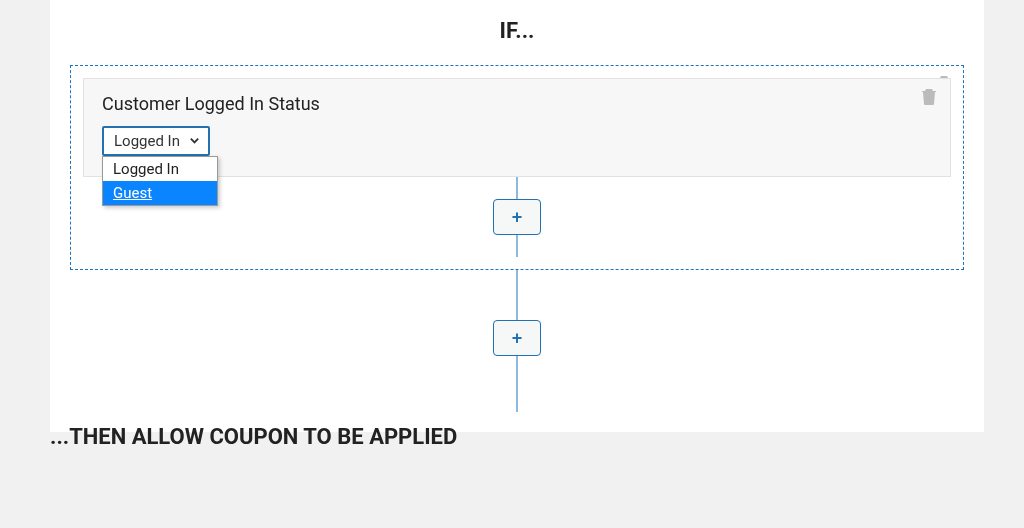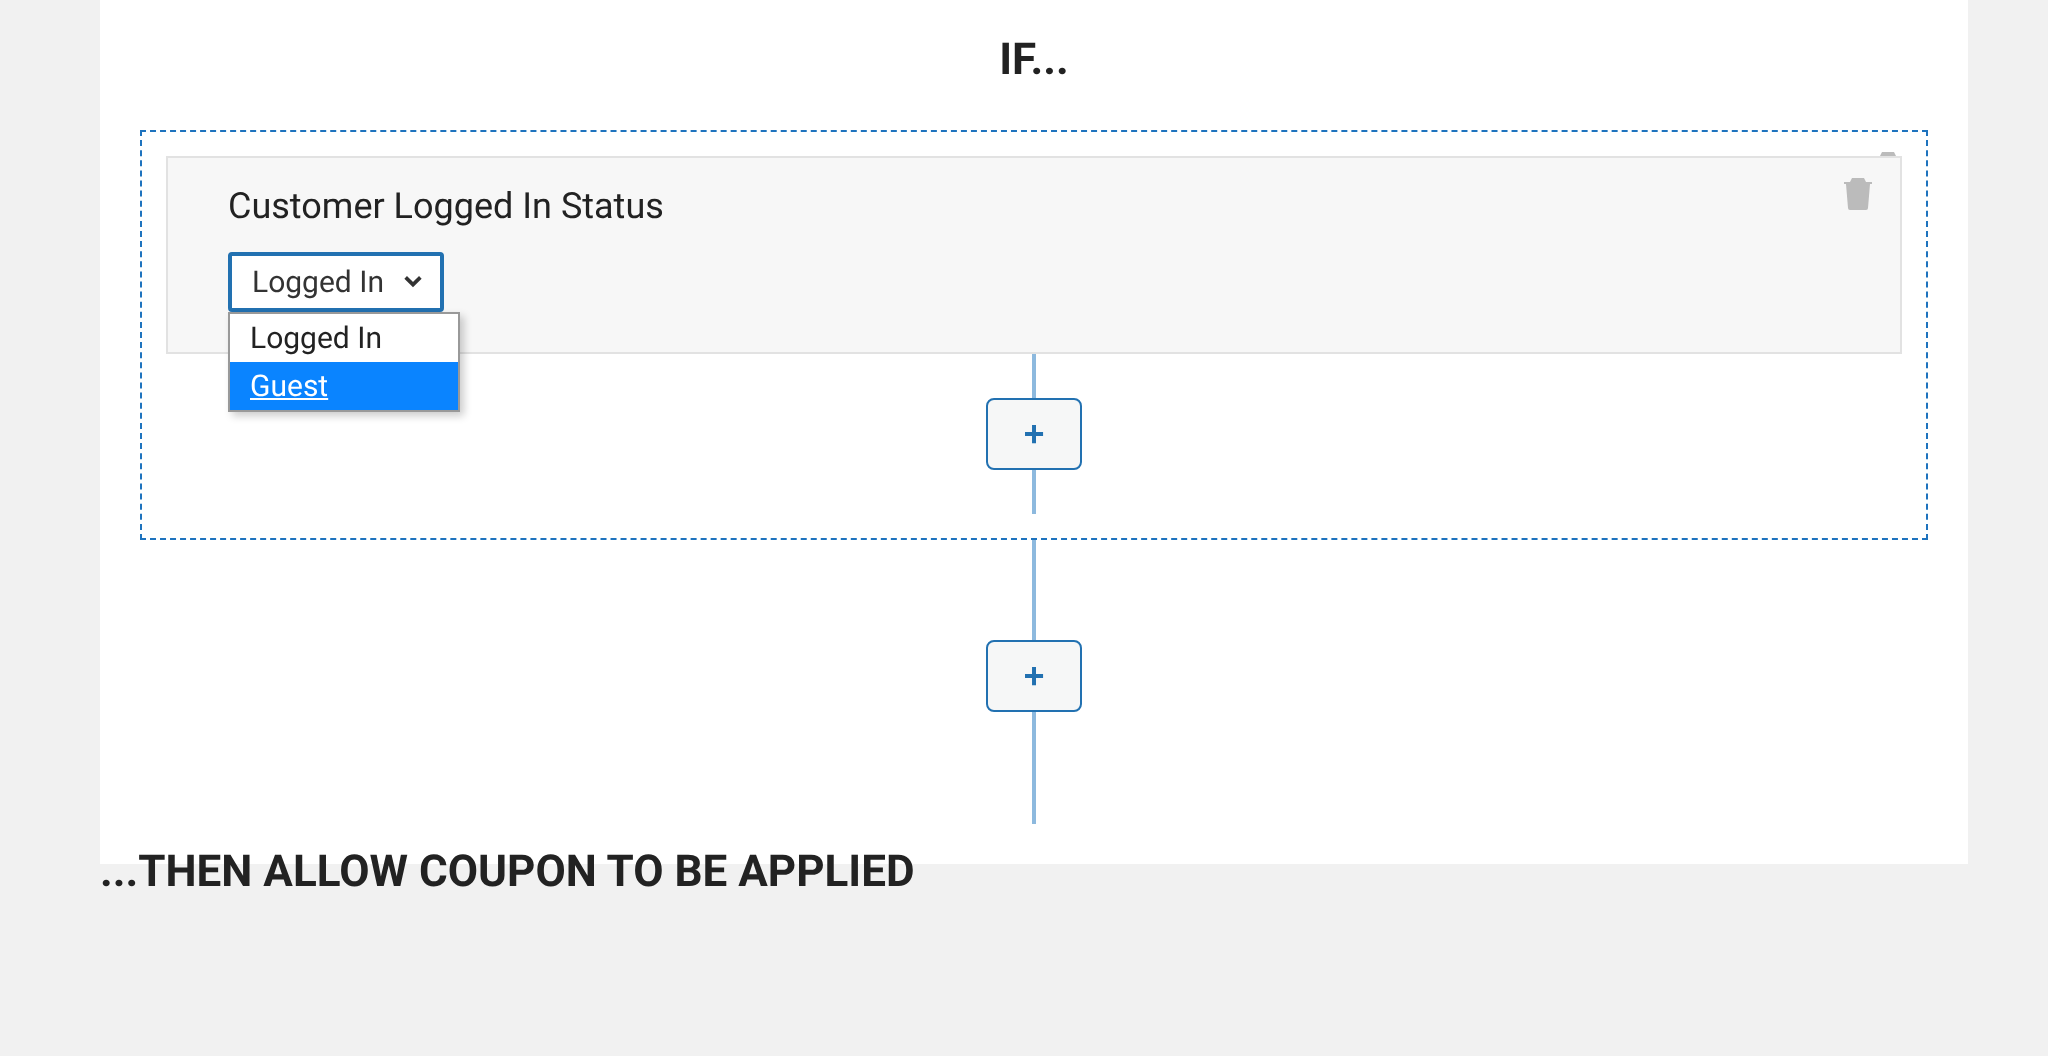--- a/index.html
+++ b/index.html
@@ -32,21 +32,21 @@
     .trash-outer {
       position: absolute;
       top: 10px;
       right: 12px;
       color: #bbb;
       cursor: pointer;
     }
     .rule-box {
       background: #f7f7f7;
       border: 1px solid #e2e2e2;
-      padding: 14px 18px 20px 30px;
+      padding: 14px 18px 20px 18px;
       position: relative;
     }
     .trash-inner {
       position: absolute;
       top: 10px;
       right: 14px;
       color: #bbb;
       cursor: pointer;
     }
     .rule-title {

